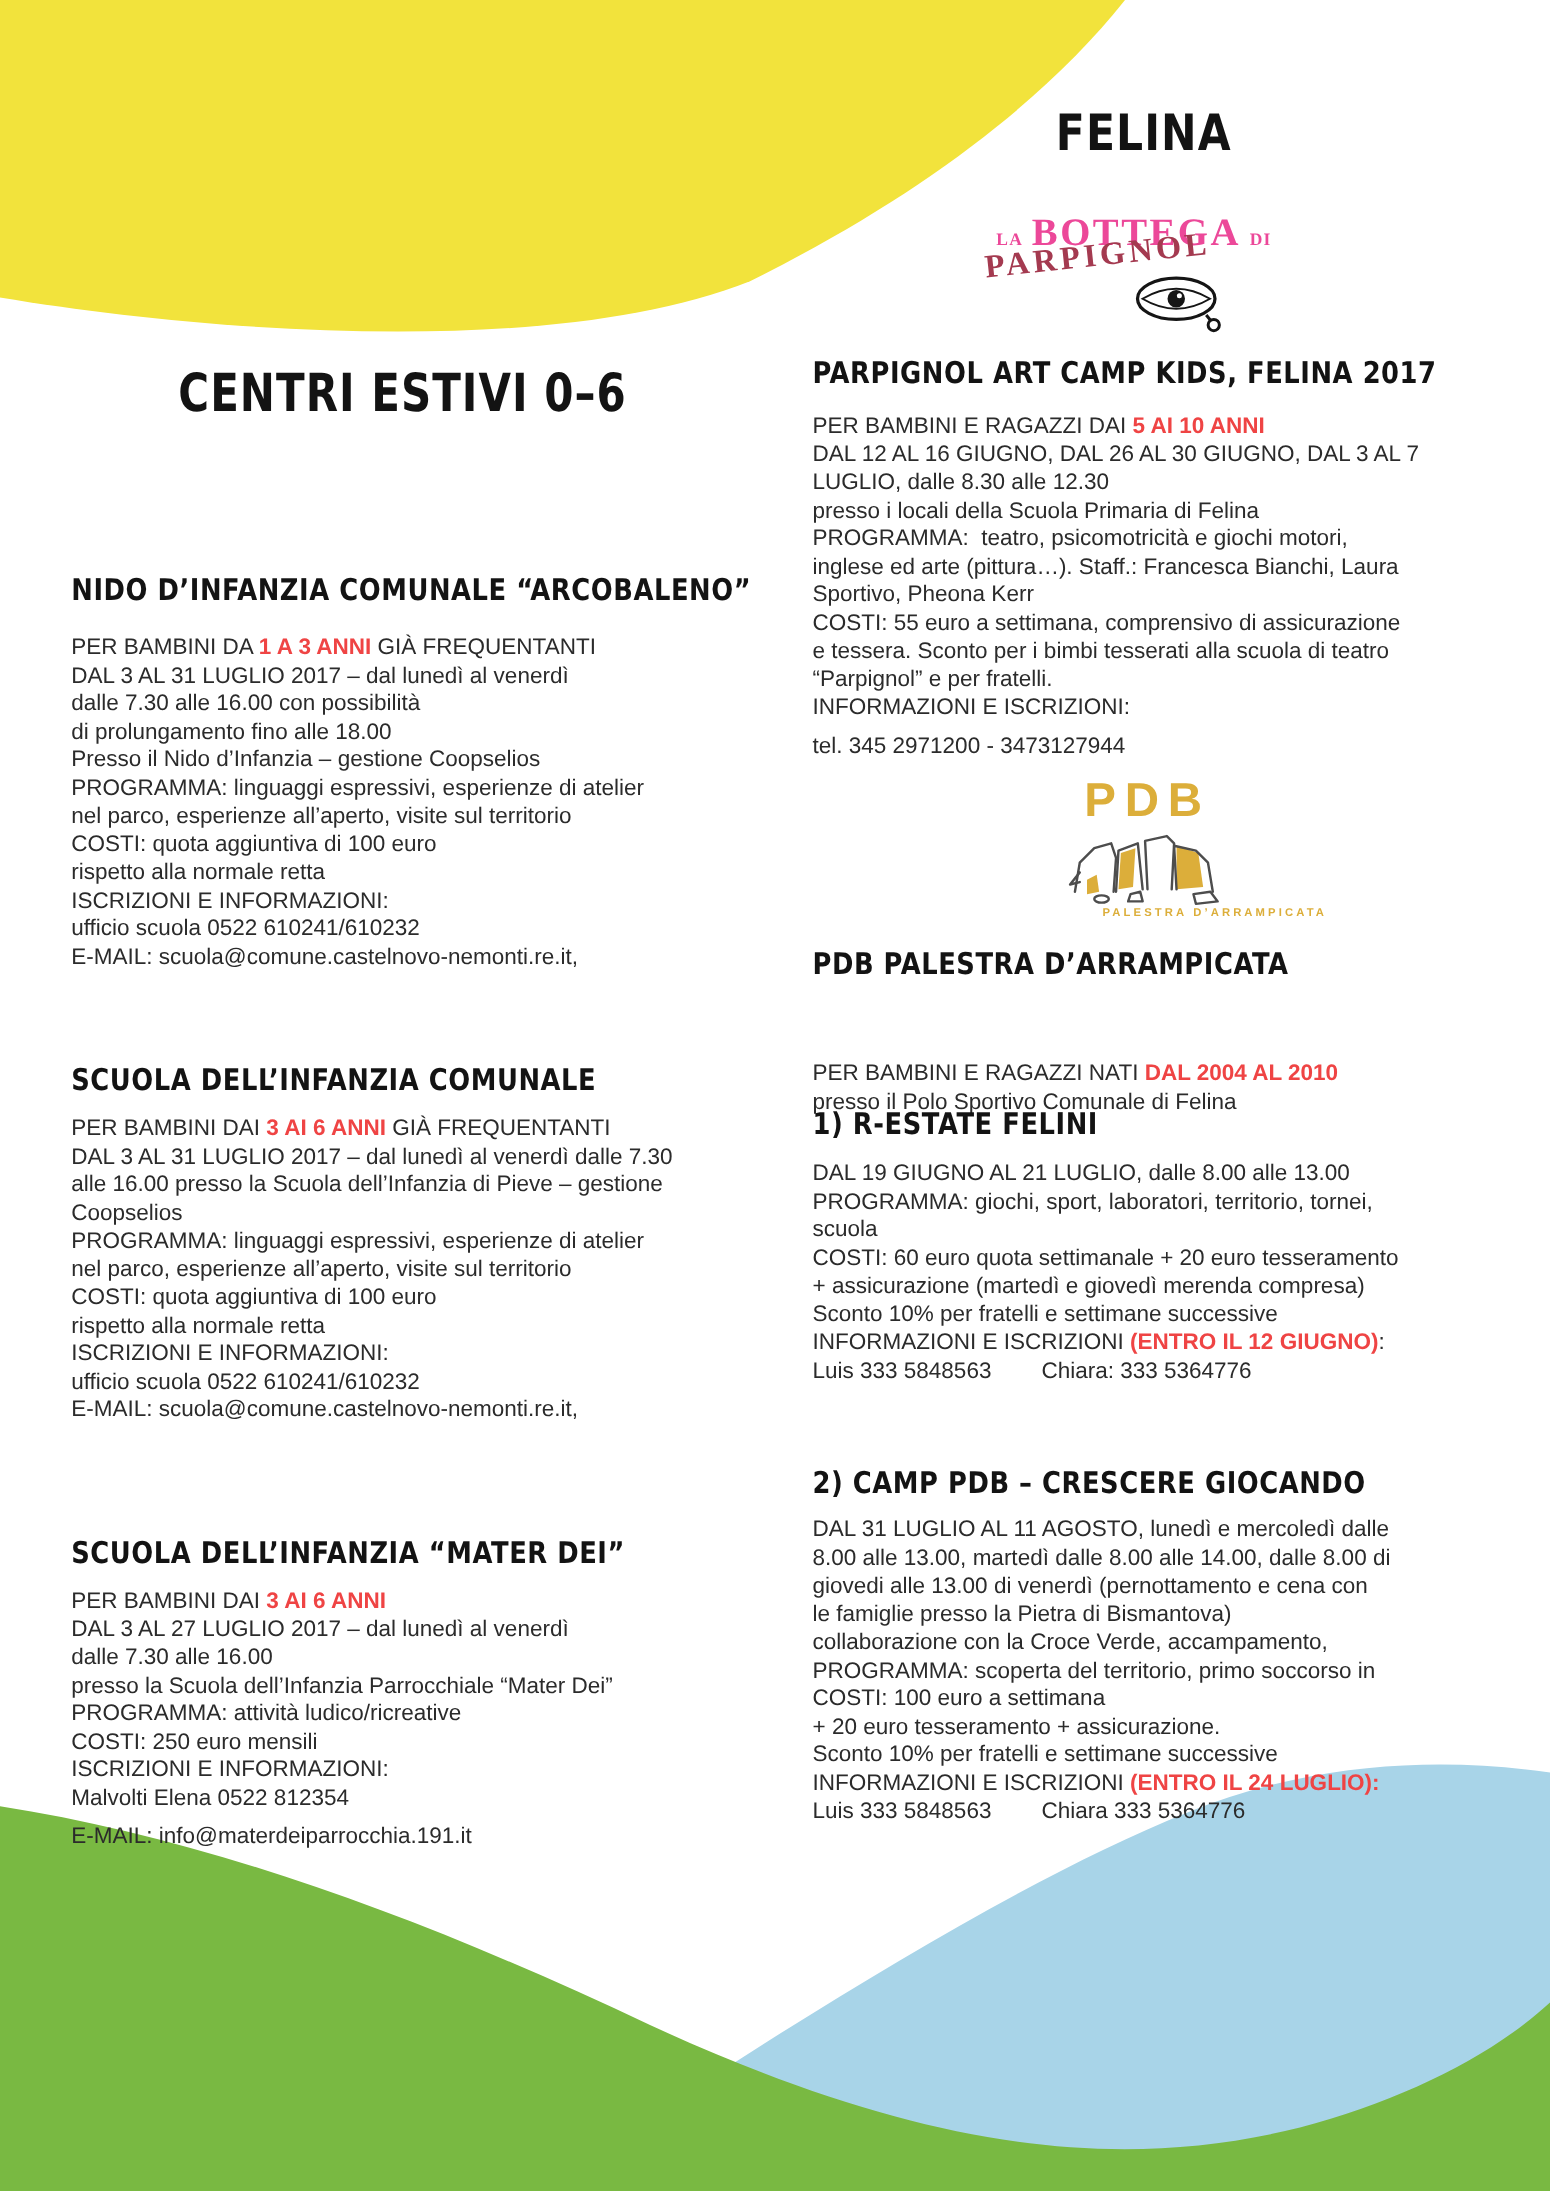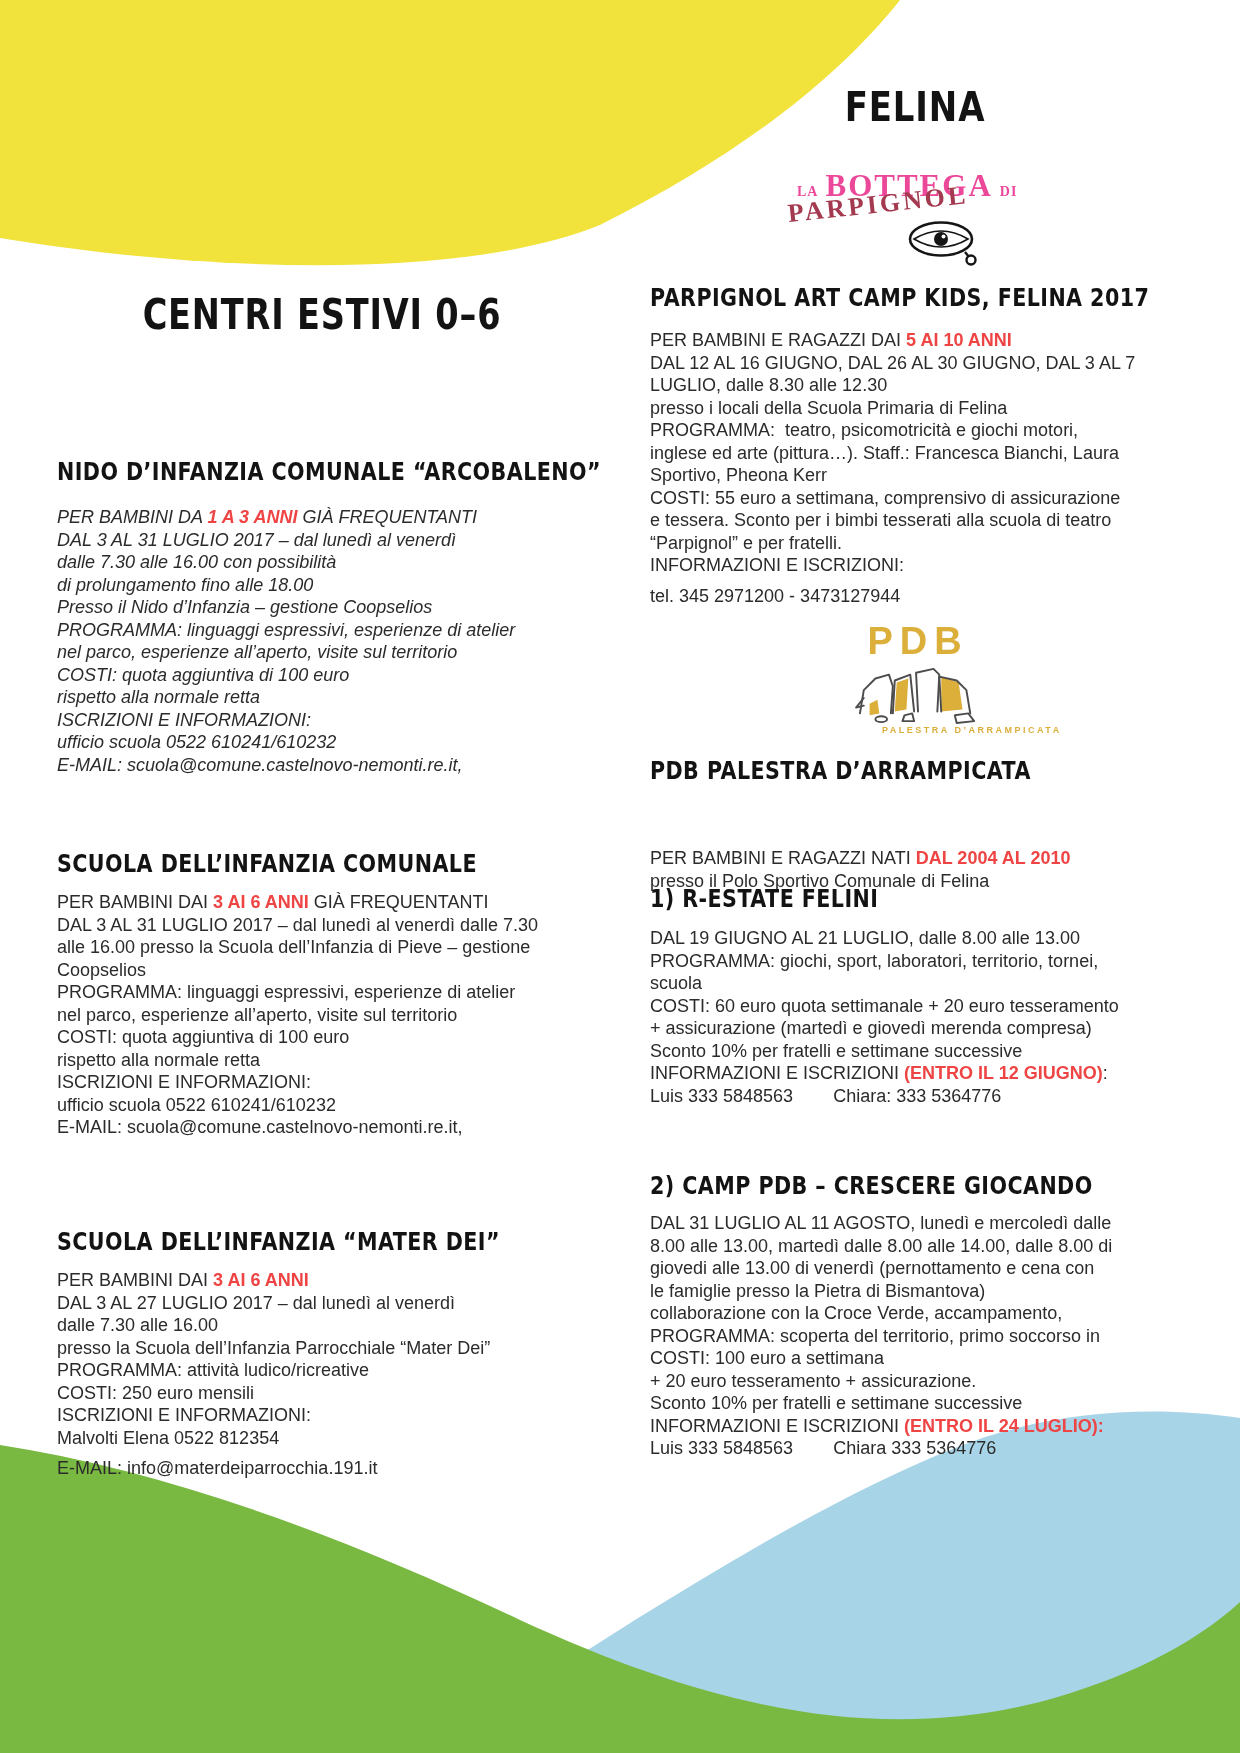--- a/index.html
+++ b/index.html
@@ -74,21 +74,21 @@
     <path d="M9,20 Q36,4 63,20 Q36,36 9,20 Z" fill="none" stroke="#151515" stroke-width="1.6"></path>
     <circle cx="36" cy="20" r="7" fill="#151515"></circle>
     <circle cx="38.5" cy="17.5" r="2" fill="#ffffff"></circle>
     <line x1="60" y1="33" x2="64" y2="38" stroke="#151515" stroke-width="2.4"></line>
     <circle cx="66" cy="41" r="4.5" fill="none" stroke="#151515" stroke-width="2.4"></circle>
   </svg>
 
   <div class="abs marker h-main centered" style="left:57px;top:290px;width:530px;">CENTRI ESTIVI 0–6</div>
 
   <div class="abs marker h-section" style="left:57px;top:458px;">NIDO D’INFANZIA COMUNALE “ARCOBALENO”</div>
-  <div class="abs body" style="left:57px;top:506px;width:560px;font-style:italic;">
+  <div class="abs body" style="left:57px;top:506px;width:560px;">
       <div><span>PER BAMBINI DA </span><b>1 A 3 ANNI</b><span> GIÀ FREQUENTANTI</span></div>
       <div><span>DAL 3 AL 31 LUGLIO 2017 – dal lunedì al venerdì</span></div>
       <div><span>dalle 7.30 alle 16.00 con possibilità</span></div>
       <div><span>di prolungamento fino alle 18.00</span></div>
       <div><span>Presso il Nido d’Infanzia – gestione Coopselios</span></div>
       <div><span>PROGRAMMA: linguaggi espressivi, esperienze di atelier</span></div>
       <div><span>nel parco, esperienze all’aperto, visite sul territorio</span></div>
       <div><span>COSTI: quota aggiuntiva di 100 euro</span></div>
       <div><span>rispetto alla normale retta</span></div>
       <div><span>ISCRIZIONI E INFORMAZIONI:</span></div>

